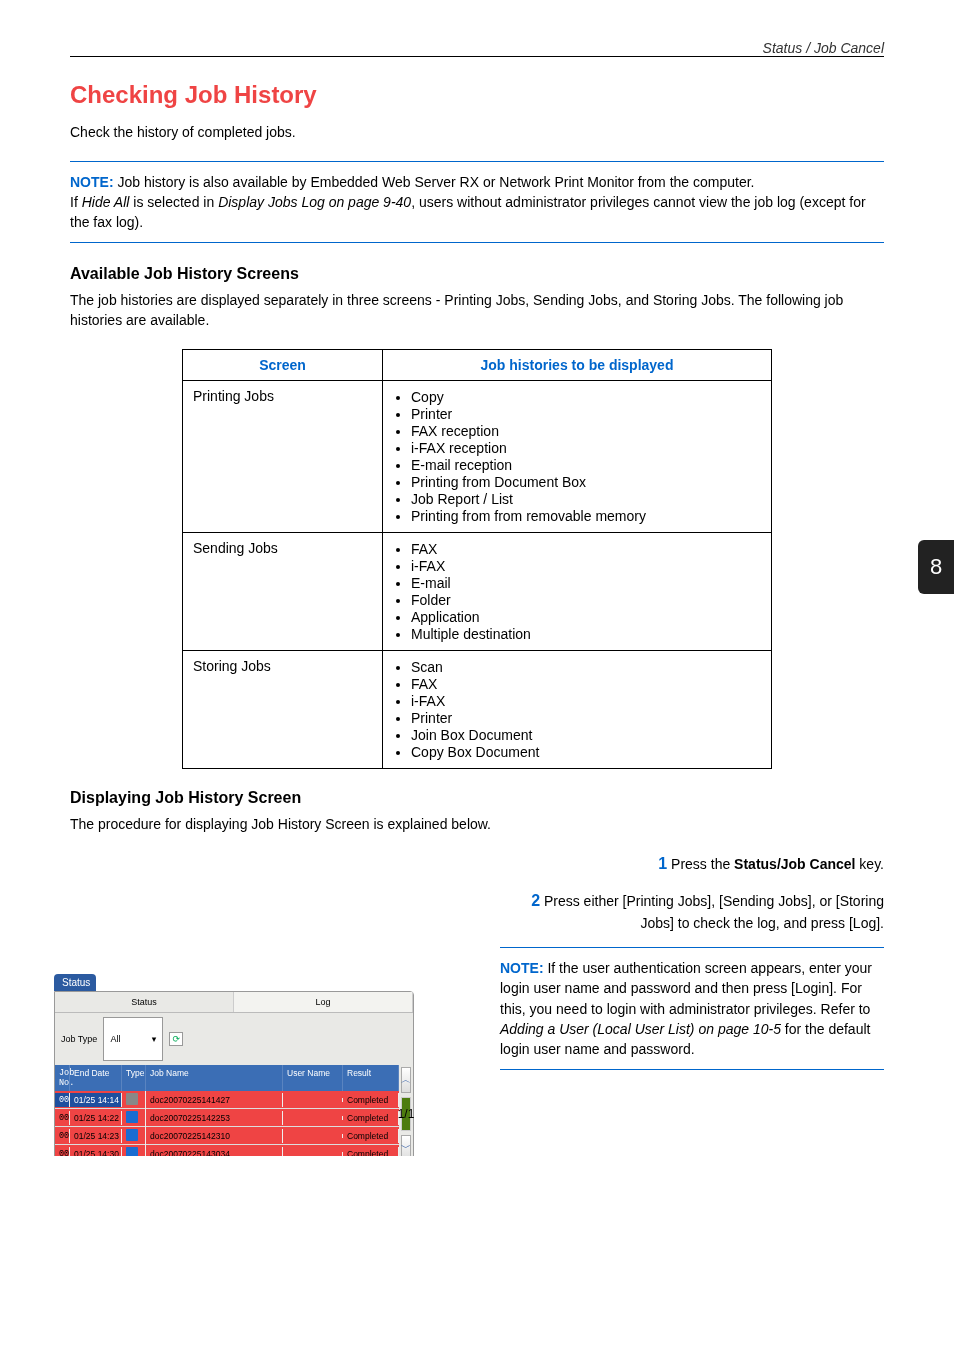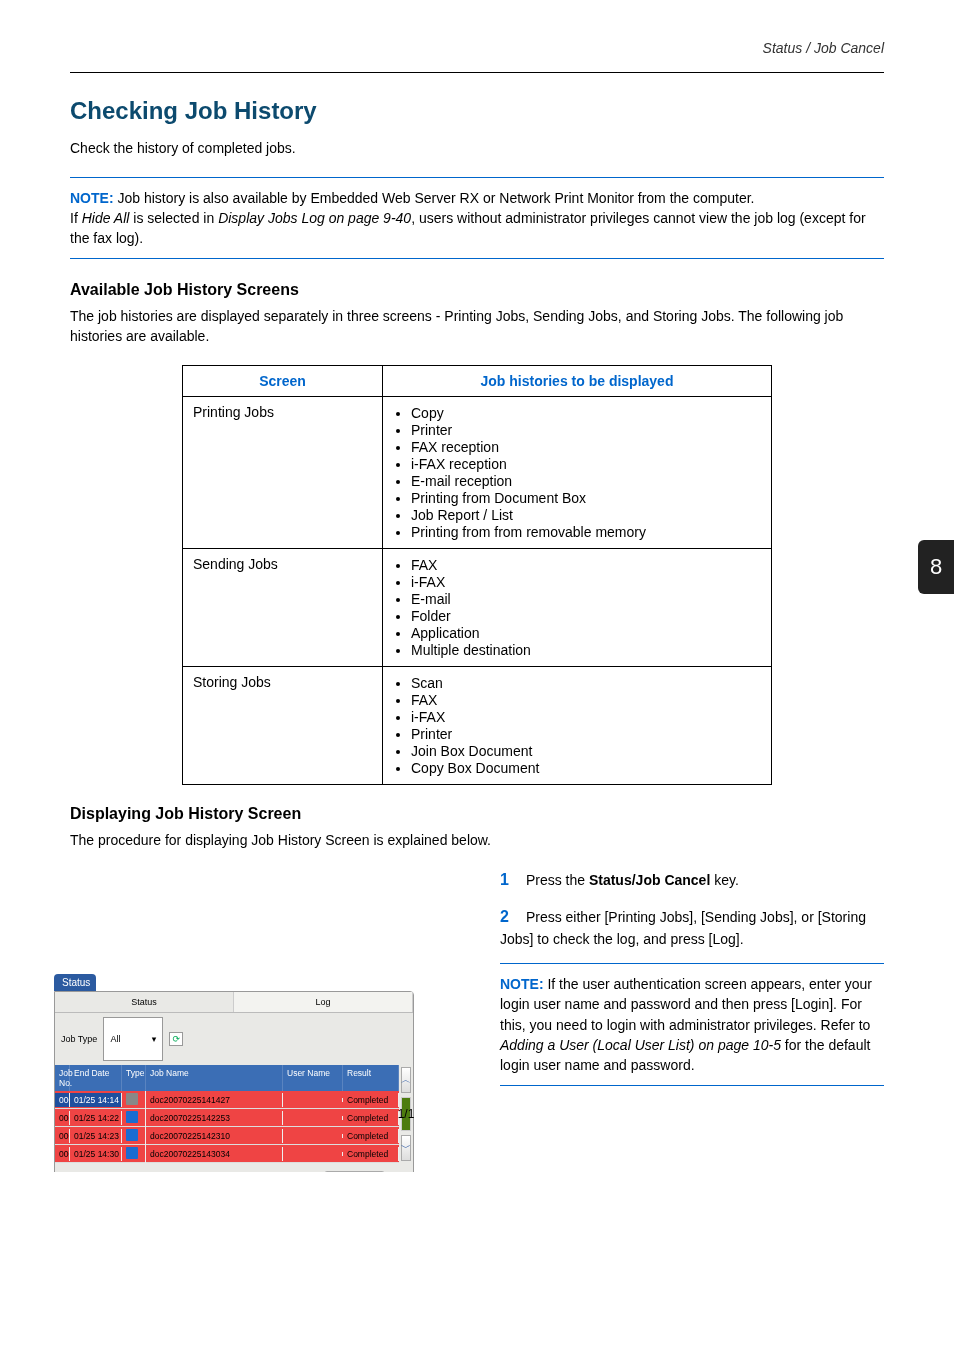--- a/index.html
+++ b/index.html
@@ -12,25 +12,25 @@
     width: 954px;
     position: relative;
   }
   .header-right {
     text-align: right;
     font-style: italic;
     font-size: 14px;
     color: #333;
     padding-top: 40px;
     border-bottom: 1px solid #000;
-    padding-bottom: 16px;
+    padding-bottom: 0;
     margin-bottom: 24px;
   }
   .h1 {
-    color: #0c4a6e;
+    color: #ef4444;
     font-size: 24px;
     font-weight: bold;
     margin: 10px 0 14px 0;
   }
   .body-text { margin: 6px 0 18px 0; line-height: 1.4; }
   .note-box {
     border-top: 1.5px solid #0066cc;
     border-bottom: 1.5px solid #0066cc;
     padding: 10px 0;
     margin: 8px 0 22px 0;
@@ -50,21 +50,21 @@
     font-size: 14px;
   }
   .spec-table th {
     color: #0066cc;
     font-weight: bold;
     text-align: center;
     background: #fff;
   }
   .spec-table ul { margin: 0; padding-left: 18px; }
   .spec-table li { margin: 1px 0; }
-  .steps { margin-left: 430px; }
+  .steps { margin-left: 430px; text-align: right; }
   .step-row { margin-bottom: 14px; line-height: 1.45; }
   .step-num { color: #0066cc; font-weight: bold; font-size: 16px; display:inline-block; width:22px; }
   .note-box.small { margin-left: 430px; }
   .page-tab {
     position: absolute;
     right: 0;
     top: 540px;
     width: 36px;
     height: 54px;
     background: #222;
@@ -111,21 +111,21 @@
     display:flex; justify-content:space-between; align-items:center;
   }
   .refresh-icon {
     width:14px; height:14px; background:#fff; border:1px solid #999;
     display:flex; align-items:center; justify-content:center; color:#0a5;
   }
   .grid-head {
     display:flex; background:#3b6eb5; color:#fff; font-size:8.5px;
   }
   .grid-head > div { padding:3px 4px; border-right:1px solid #5a84c0; }
-  .c-no{width:15px;} .c-date{width:52px;} .c-type{width:24px;}
+  .c-no{width:15px;font-family:Liberation Mono, monospace;} .c-date{width:52px;} .c-type{width:24px;}
   .c-name{flex:1;} .c-user{width:60px;} .c-res{width:56px;}
   .grid-body {}
   .grid-row { display:flex; background:#ef4444; border-bottom:1px solid #ddd; align-items:center; height:18px;}
   .grid-row > div { padding:2px 4px; font-size:8.5px; border-right:1px solid #eee; overflow:hidden; white-space:nowrap;}
   .grid-row.sel .c-no, .grid-row.sel .c-date { background:#1f4f9e; color:#fff; }
   .c-res-val { text-align:left; }
   .type-icon {
     width:12px;height:12px;display:inline-block;border-radius:1px;
     background:#196cd1;position:relative;
   }

